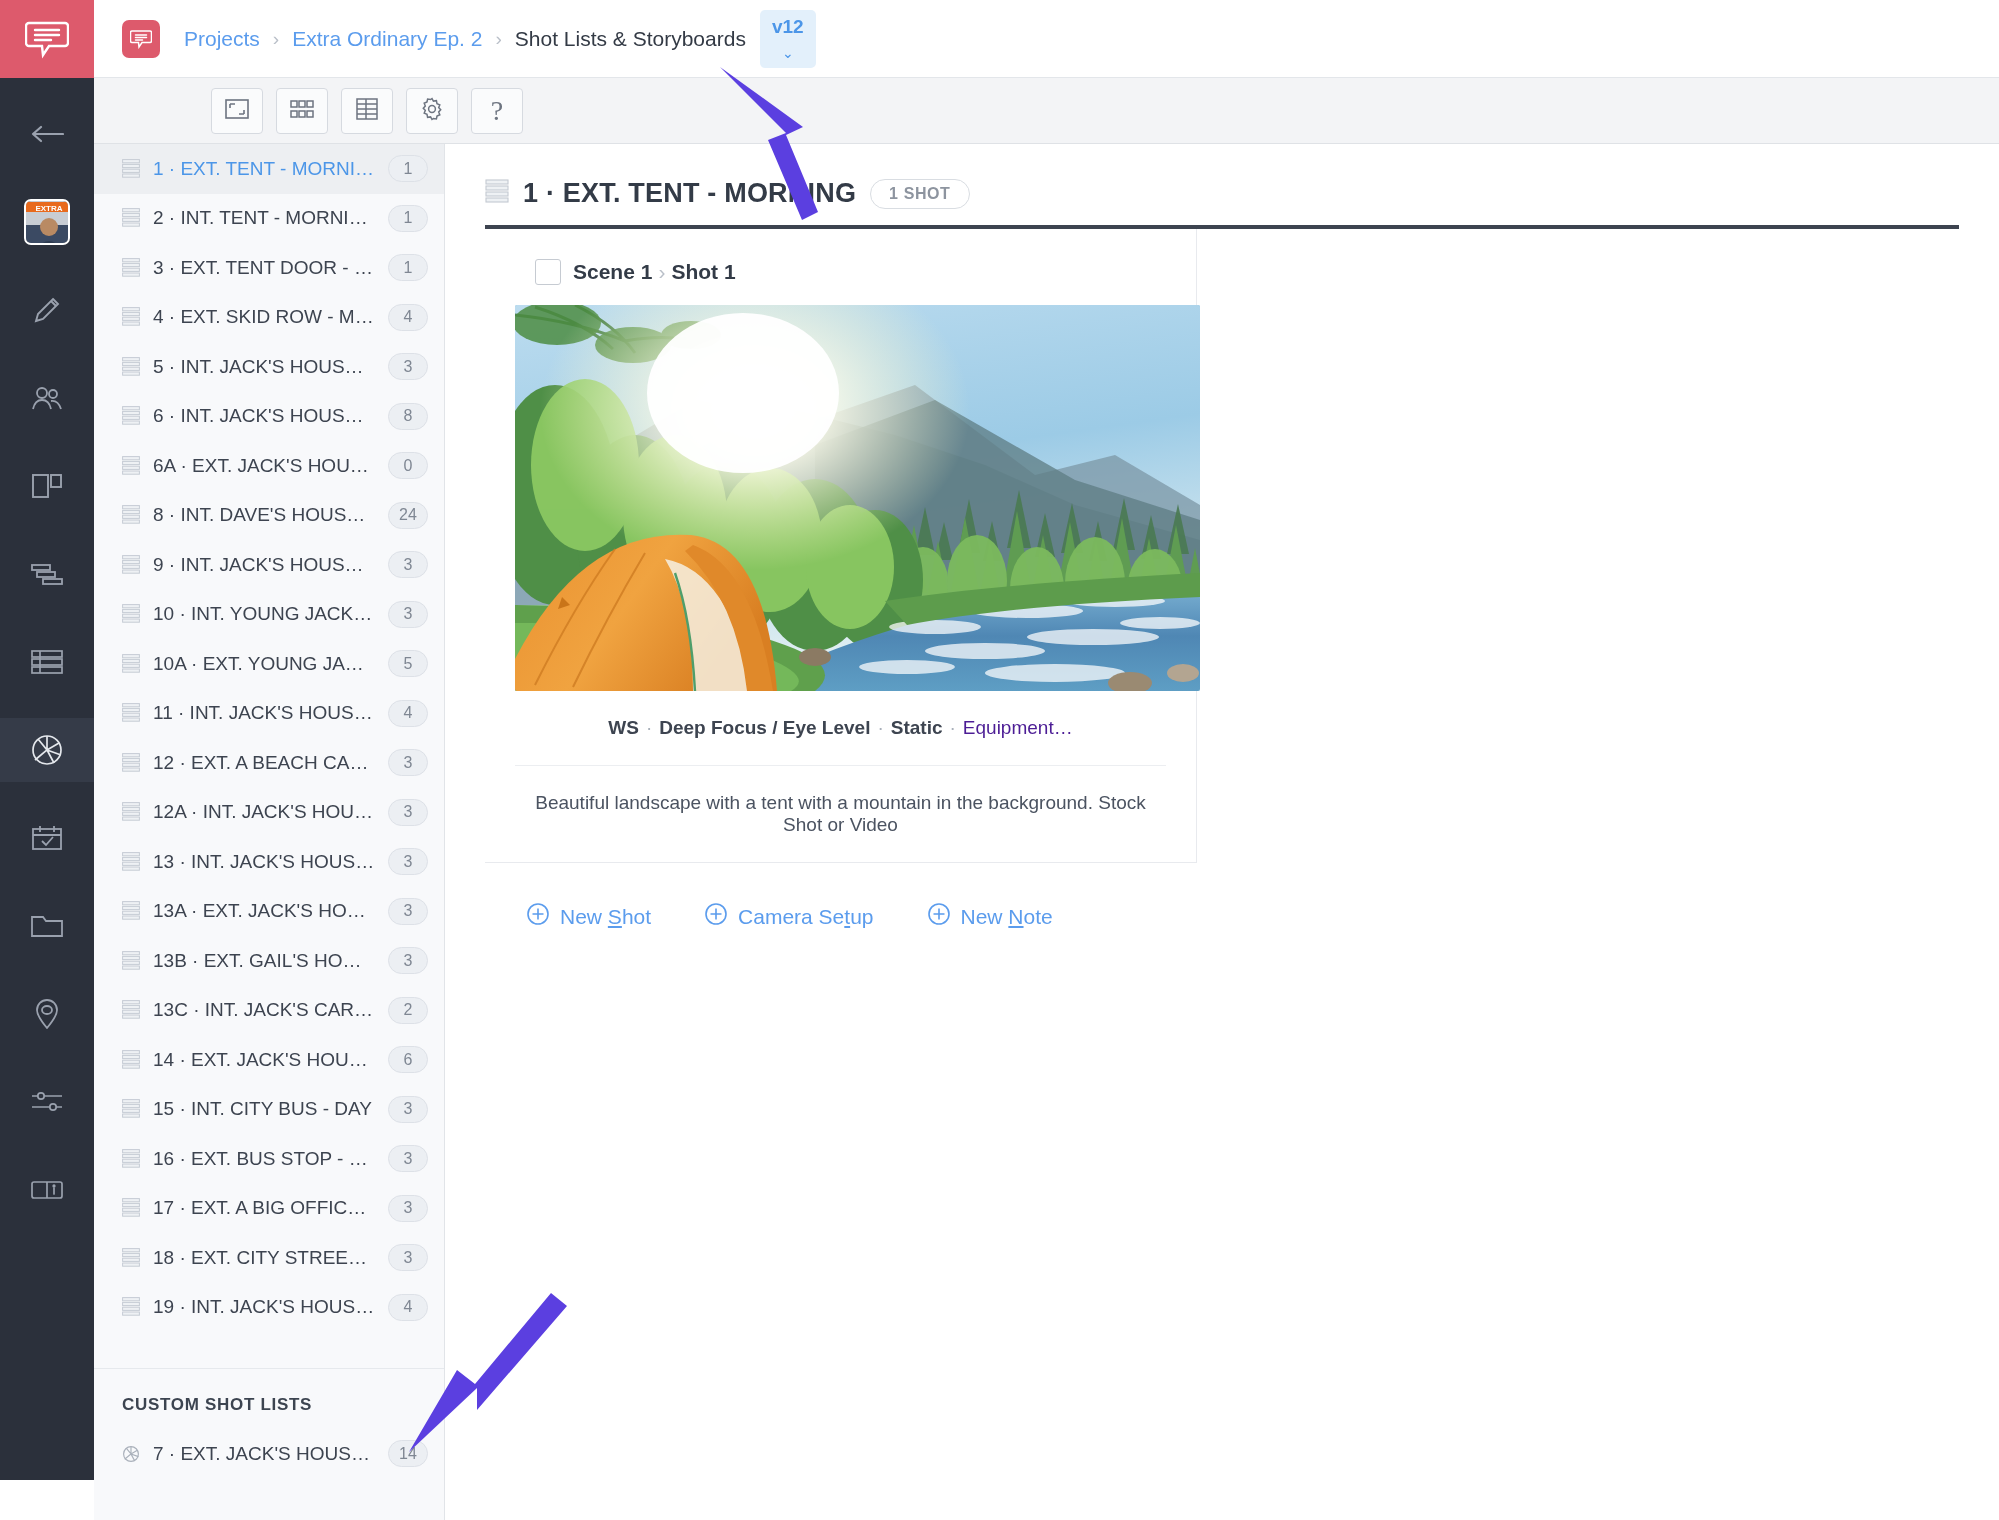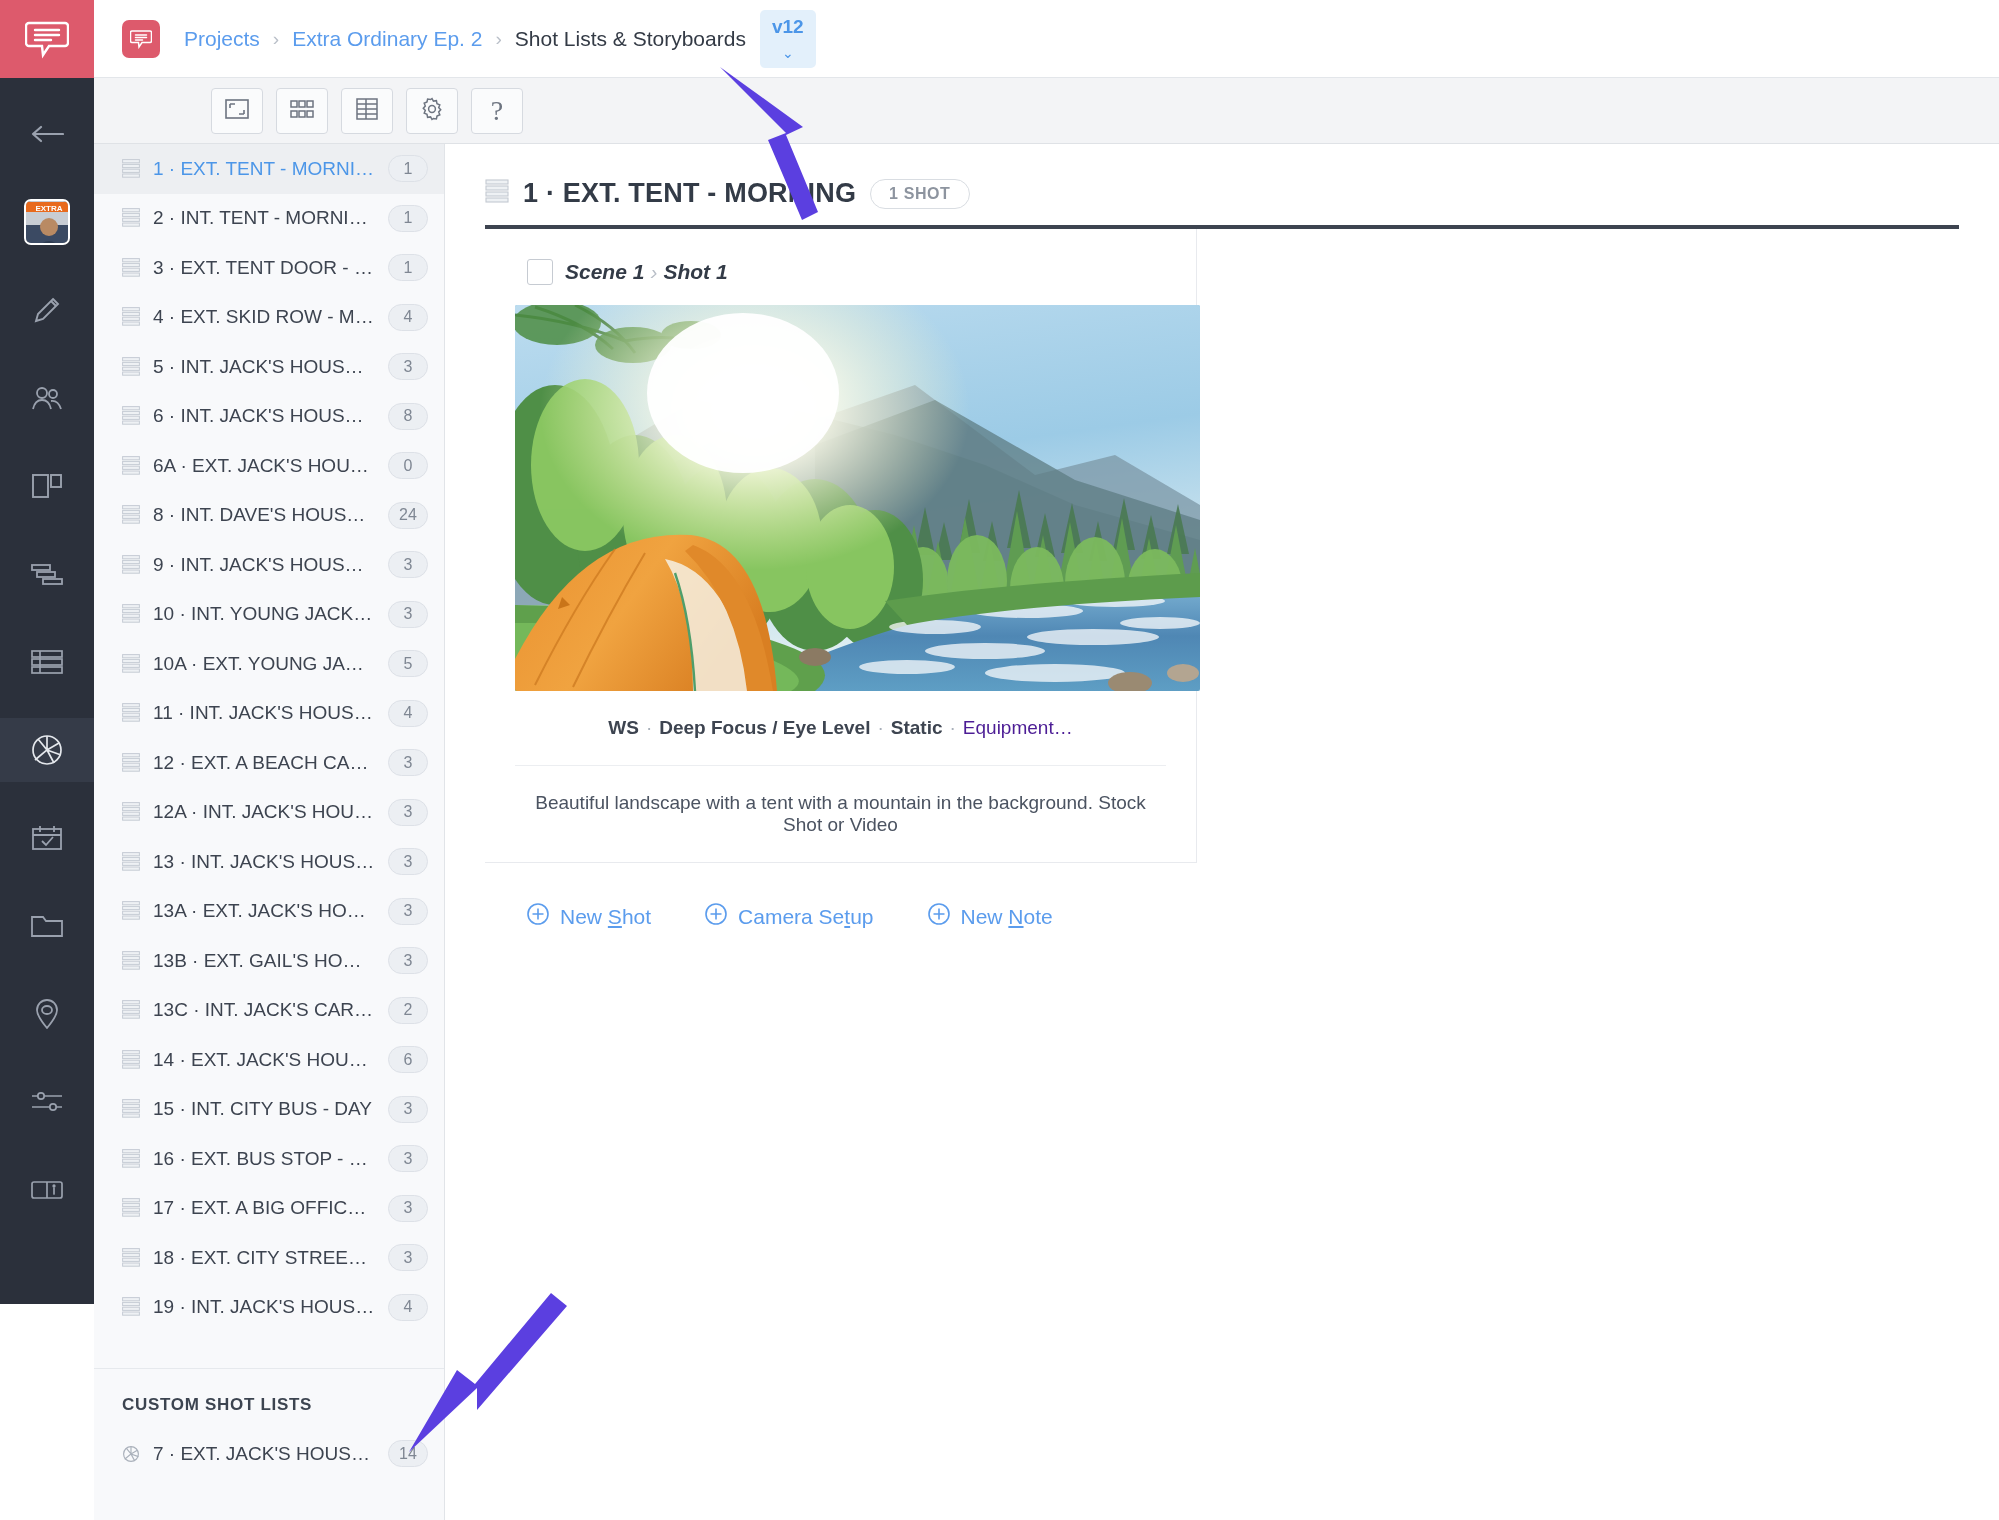--- a/index.html
+++ b/index.html
@@ -6,21 +6,21 @@
   html, body {
     width: 1999px; height: 1520px;
     font-family: "Liberation Sans", sans-serif;
     background: #ffffff;
     overflow: hidden;
   }
   #app { position: relative; width: 1999px; height: 1520px; display: flex; }
 
   
   .rail {
-    width: 94px; height: 1304px;
+    width: 94px; height: 1480px;
     background: #2b303b;
     display: flex; flex-direction: column; align-items: center;
     flex: 0 0 94px;
     gap: 24px;
   }
   .rail-logo {
     width: 94px; height: 78px; background: #dd5a6c;
     display: flex; align-items: center; justify-content: center;
   }
   .rail-item {
@@ -118,21 +118,21 @@
     padding: 0 18px; display: flex; align-items: center;
     font-size: 16px; font-weight: bold; color: #8d949f; letter-spacing: .6px;
   }
   .rule { height: 4px; background: #3d4450; margin: 16px 0 0 0; }
 
   .cardwrap { display: flex; }
   .card {
     width: 712px; border-right: 1px solid #e8eaee; border-bottom: 1px solid #e8eaee;
     padding: 30px 30px 22px 30px;
   }
-  .card-head { display: flex; align-items: center; gap: 12px; margin: 0 0 20px 12px; font-style: italic; }
+  .card-head { display: flex; align-items: center; gap: 12px; margin: 0 0 20px 20px; }
   .chk {
     width: 26px; height: 26px; border: 1px solid #c6cbd2; border-radius: 3px; background: #fff;
   }
   .crumb2 { font-size: 21px; font-weight: bold; color: #333b47; }
   .crumb2-sep { color: #b9bfc8; font-weight: normal; margin: 0 6px; }
   .thumb {
     width: 685px; height: 386px; border-radius: 2px; overflow: hidden;
     position: relative; background: #8fc2d8;
   }
   .meta {

